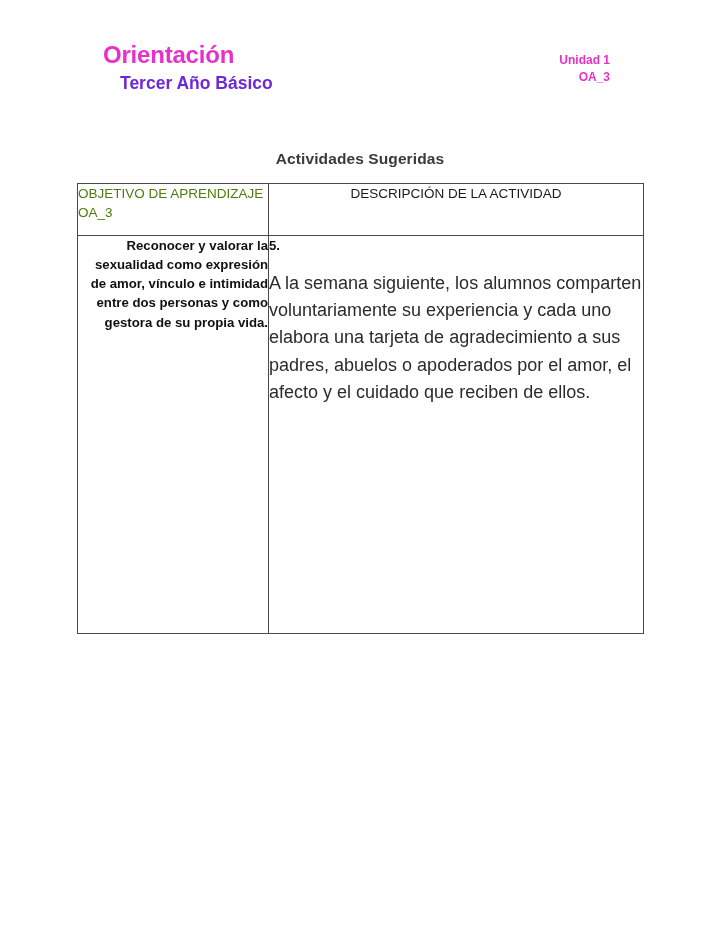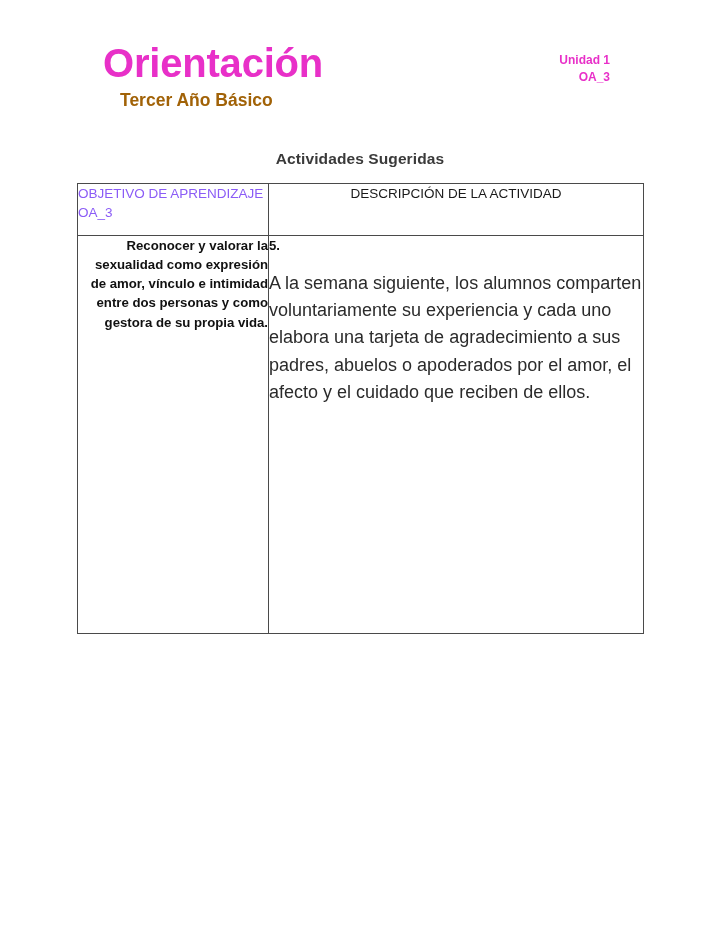--- a/index.html
+++ b/index.html
@@ -33,33 +33,33 @@
   }
 
   .title-block {
     position: absolute;
     left: 103px;
     top: 42px;
     width: 400px;
   }
 
   .doc-title {
-    font-size: 40px;
+    font-size: 24px;
     font-weight: bold;
     color: #e830c8;
     line-height: 1.08;
     letter-spacing: -0.2px;
     margin: 0;
     white-space: nowrap;
   }
 
   .doc-subtitle {
     font-size: 17.5px;
     font-weight: bold;
-    color: #a16207;
+    color: #6d28d9;
     line-height: 1.15;
     margin: 5px 0 0 17px;
     white-space: nowrap;
   }
 
   .unit-block {
     position: absolute;
     right: 110px;
     top: 52px;
     text-align: right;
@@ -106,21 +106,21 @@
 
   .col-objective { width: 191px; }
   .col-description { width: 375px; }
 
   .th-objective {
     height: 51px;
     padding: 8px 6px 6px 7px;
     text-align: left;
     font-size: 13.5px;
     font-weight: normal;
-    color: #8b5cf6;
+    color: #4d7c0f;
     line-height: 1.42;
   }
 
   .th-description {
     height: 51px;
     padding: 8px 6px 6px 6px;
     text-align: center;
     font-size: 13.5px;
     font-weight: normal;
     color: #1a1a1a;

